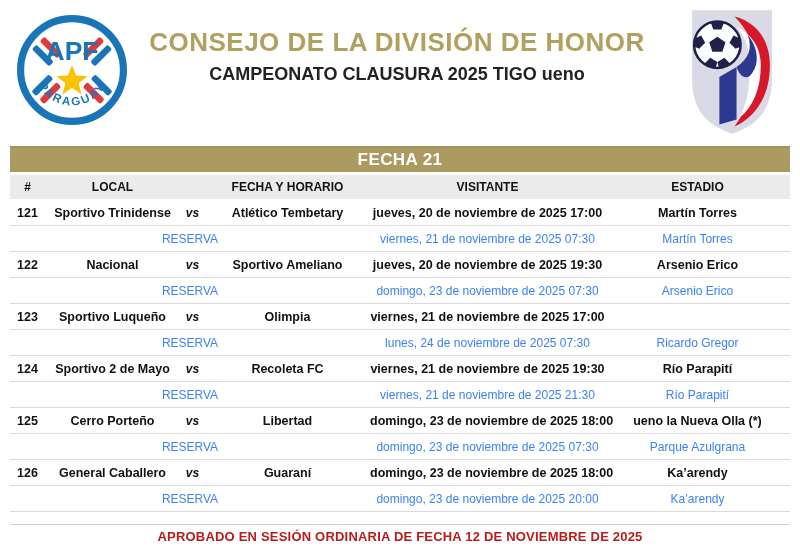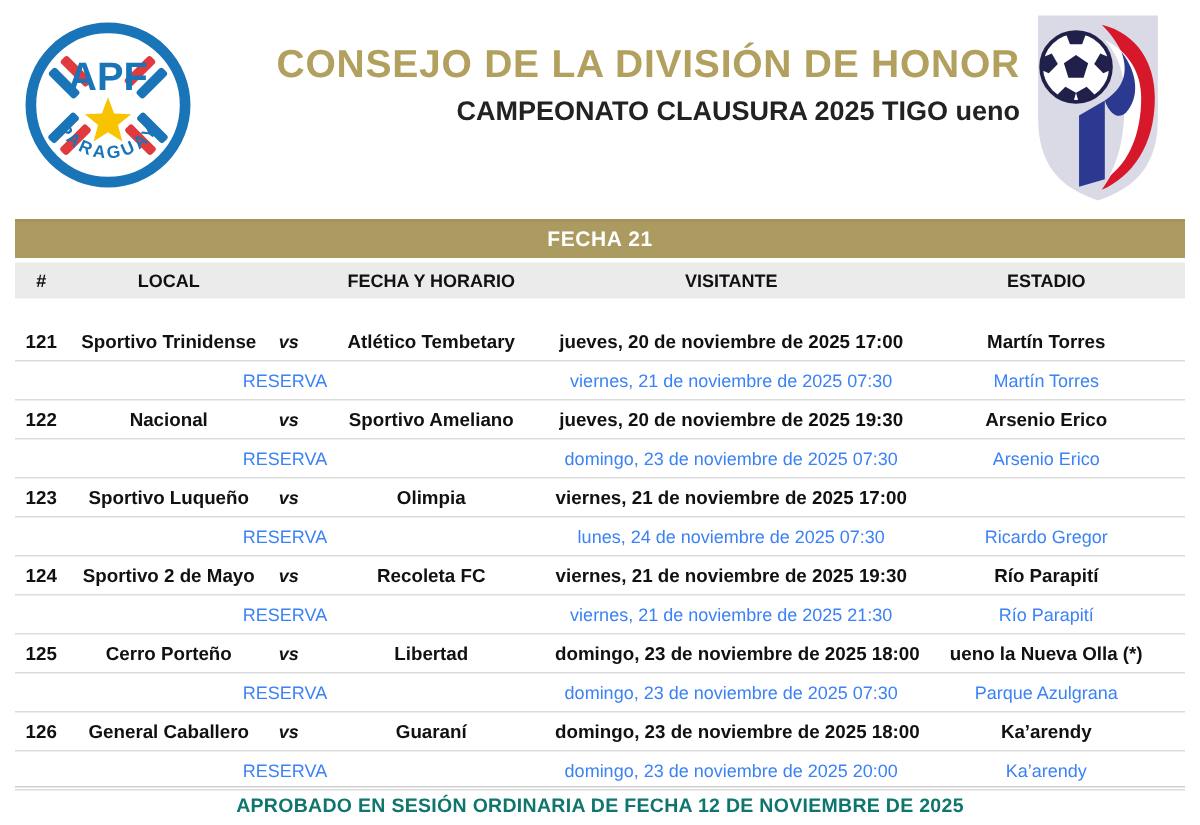--- a/index.html
+++ b/index.html
@@ -4,43 +4,43 @@
 <style>
   html,body{margin:0;padding:0;background:#ffffff;}
   body{
     width:800px;height:550px;position:relative;overflow:hidden;
     font-family:"Liberation Sans","DejaVu Sans",sans-serif;
     -webkit-font-smoothing:antialiased;
   }
   
   .logo-left{position:absolute;left:16px;top:14px;width:112px;height:112px;}
   .logo-right{position:absolute;right:20px;top:6px;width:96px;height:132px;}
-  .header-text{position:absolute;left:114px;right:120px;top:28px;text-align:right;}
+  .header-text{position:absolute;left:114px;right:120px;top:28px;text-align:center;}
   .title{font-size:26px;font-weight:bold;color:#b1a05e;letter-spacing:.5px;line-height:1.15;}
   .subtitle{font-size:18px;color:#222;margin-top:6px;font-weight:bold;}
   .homage{font-size:15px;font-style:italic;color:#b1a05e;margin-top:7px;}
   .program{font-size:16px;font-weight:bold;color:#111;margin-top:8px;letter-spacing:.3px;}
   
   .schedule{position:absolute;left:10px;right:10px;top:146px;}
   .fecha-bar{height:24px;background:#ac9b61;border-top:2px solid #a5945a;color:#fff;
-    font-weight:bold;font-size:14px;line-height:23px;text-align:center;letter-spacing:.4px;}
+    font-weight:bold;font-size:17px;line-height:23px;text-align:center;letter-spacing:.4px;}
   .grid-row{display:grid;grid-template-columns:35px 135px 25px 165px 235px 1fr;align-items:center;}
   .col-head{background:#ebebeb;height:24px;margin-top:3px;font-weight:bold;font-size:12px;color:#111;}
   .col-head div{text-align:center;}
-  .rows{margin-top:16px;}
+  .rows{margin-top:1px;}
   .row{height:25px;border-bottom:1px solid #dcdcdc;font-size:12.5px;}
   .row div{text-align:center;white-space:nowrap;overflow:visible;}
   .row.main{font-weight:bold;color:#111;}
   .row.reserva{color:#3b82f6;font-size:12px;font-weight:normal;}
   .reserva-label{grid-column:1 / 5;}
   .vs-cell{font-size:12px;font-style:italic;}
   
   .footer-rule{position:absolute;left:10px;right:10px;top:524px;border-top:1px solid #cfcfcf;}
   .footer-text{position:absolute;left:0;right:0;top:529px;text-align:center;
-    font-size:13px;font-weight:bold;color:#0f766e;letter-spacing:.2px;}
+    font-size:13px;font-weight:bold;color:#b91c1c;letter-spacing:.2px;}
 </style>
 </head>
 <body>
 
 <div class="logo-left">
   <svg viewBox="0 0 110 110" width="112" height="112">
     <circle cx="55" cy="55" r="50.5" fill="#ffffff" stroke="#1a74b8" stroke-width="7"></circle>
     <g>
       <g transform="translate(30,37) rotate(45)">
         <rect x="-12" y="-9" width="24" height="6.5" rx="2" fill="#e03a3e"></rect>

